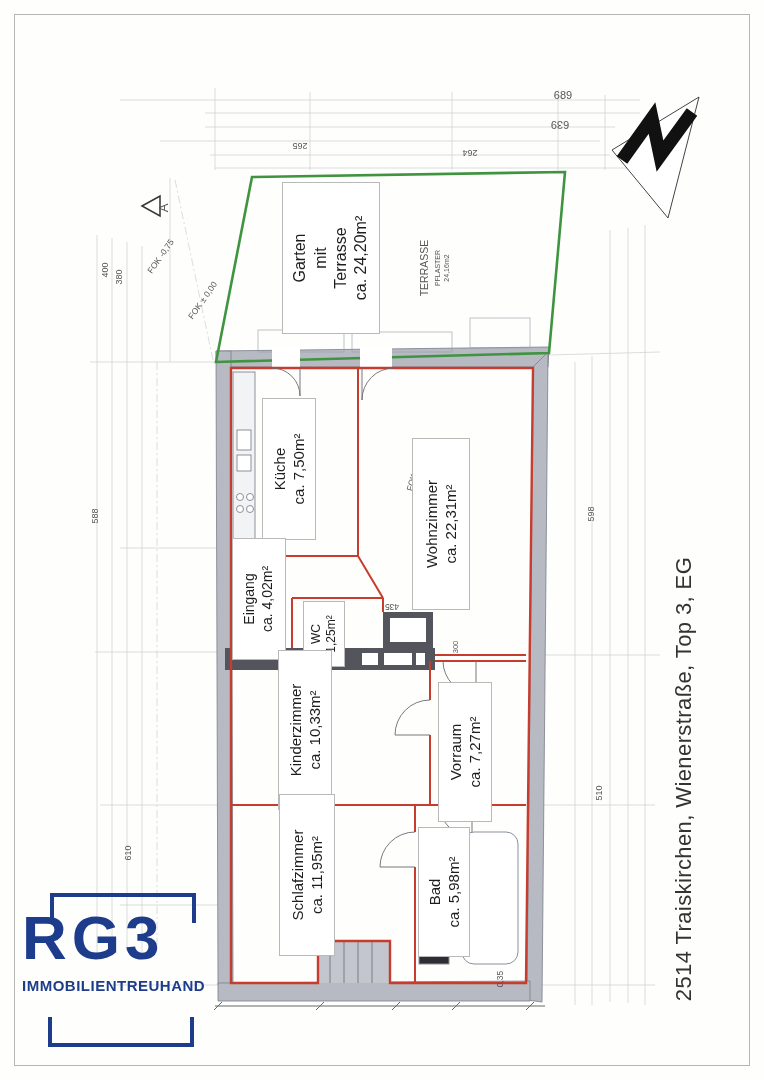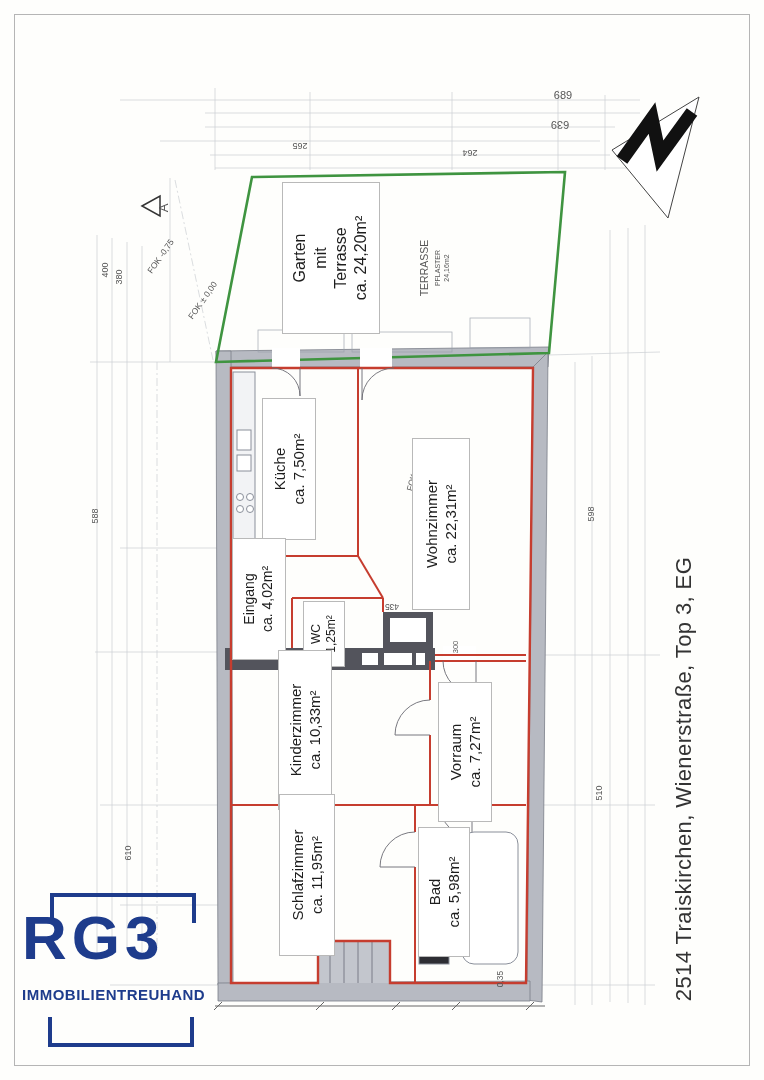--- a/index.html
+++ b/index.html
@@ -32,21 +32,21 @@
 
   
   .logo{position:absolute;left:18px;top:891px;width:208px;height:160px;color:#1e3c8c;}
   .bracket-top{position:absolute;left:32px;top:2px;width:138px;height:26px;
     border-top:4px solid #1e3c8c;border-left:4px solid #1e3c8c;border-right:4px solid #1e3c8c;}
   .bracket-bottom{position:absolute;left:30px;top:126px;width:138px;height:26px;
     border-bottom:4px solid #1e3c8c;border-left:4px solid #1e3c8c;border-right:4px solid #1e3c8c;}
   .brand{position:absolute;left:4px;top:16px;font-size:62px;font-weight:700;
     letter-spacing:5px;line-height:1;text-align:center;}
   .subtitle{position:absolute;left:4px;top:86px;font-size:15px;font-weight:600;
-    letter-spacing:.5px;white-space:nowrap;margin-top:9px;}
+    letter-spacing:.5px;white-space:nowrap;}
 </style>
 </head>
 <body>
 
 <div class="page">
 
   <svg width="764" height="1080" viewBox="0 0 764 1080">
 
     <g stroke="#9aa0ab" stroke-width="0.7" opacity="0.5">
       <line x1="120" y1="100" x2="640" y2="100"></line>

